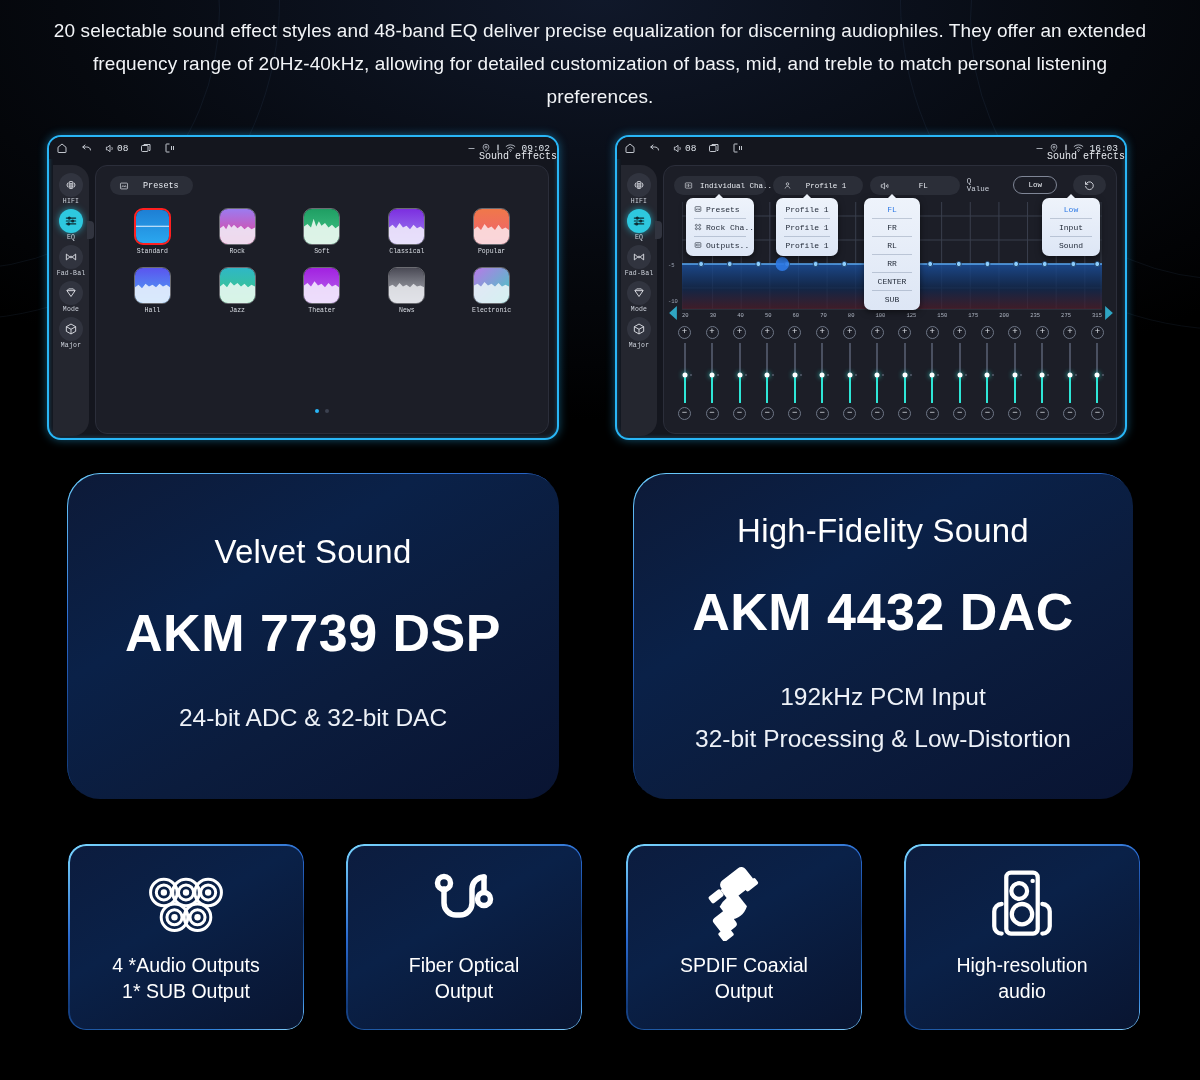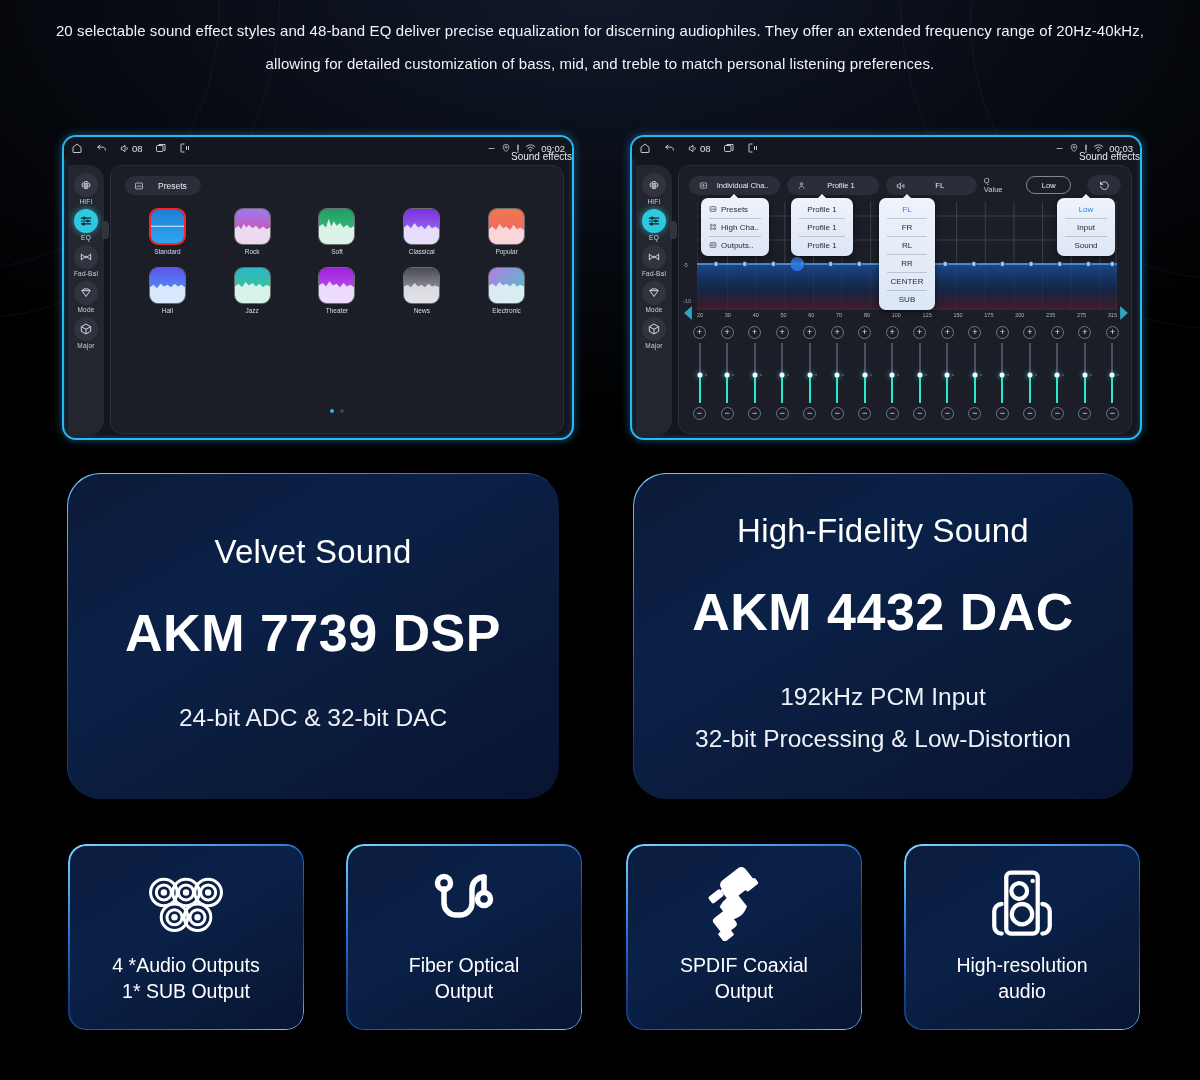--- a/index.html
+++ b/index.html
@@ -18,28 +18,28 @@
   .arc{ position:absolute; border:1px solid rgba(90,130,180,.10); border-radius:50%; pointer-events:none;}
   .arc.a1{ width:520px;height:520px; left:-300px; top:-250px;}
   .arc.a2{ width:640px;height:640px; left:-360px; top:-320px;}
   .arc.a3{ width:520px;height:520px; right:-290px; top:-240px;}
   .arc.a4{ width:660px;height:660px; right:-360px; top:-330px;}
 
   
   .headline{
     position:absolute; left:0; right:0; top:14px;
     text-align:center;
-    font-size:15px; line-height:33px;
+    font-size:19px; line-height:33px;
     font-weight:400; color:#f2f4f7;
     letter-spacing:.1px;
     padding:0 40px;
   }
 
   
-  .screens{ position:absolute; top:135px; left:62px; width:1080px; height:389px; }
+  .screens{ position:absolute; top:135px; left:47px; width:1080px; height:389px;font-family:Liberation Mono, monospace; }
   .device{
     position:absolute; top:0;
     width:512px; height:305px;
     border:2px solid #29b6f6;
     border-radius:14px;
     background:#14161e;
     box-shadow:0 0 10px rgba(41,182,246,.45), inset 0 0 4px rgba(41,182,246,.35);
     overflow:hidden;
   }
   .device.left{ left:0; }
@@ -601,21 +601,21 @@
             </svg>
           </span>
         <span class="ico">
             <svg width="11" height="10" viewBox="0 0 24 20" fill="none" stroke="#cfd5de" stroke-width="1.8" stroke-linecap="round">
               <path d="M2.5 6.5a14 14 0 0 1 19 0"></path>
               <path d="M6 10.5a9 9 0 0 1 12 0"></path>
               <path d="M9.5 14.5a4.3 4.3 0 0 1 5 0"></path>
               <circle cx="12" cy="17.5" r="1.1" fill="#cfd5de" stroke="none"></circle>
             </svg>
           </span>
-        <span>00:03</span>
+        <span>16:03</span>
       </div>
     </div>
 
     <div class="body-area">
       <div class="rail">
         <div class="rail-nub"></div>
         <div class="rail-item">
           <div class="rail-btn">
             <svg width="14" height="14" viewBox="0 0 24 24" fill="none" stroke="#e8eaf0" stroke-width="1.5">
                 <rect x="9" y="6" width="6" height="12" rx="1.6"></rect>
@@ -956,21 +956,21 @@
           </div>
           <div class="row lft">
             <span class="ico">
                 <svg width="8" height="8" viewBox="0 0 24 24" fill="none" stroke="#1d2533" stroke-width="1.8">
                   <circle cx="7" cy="7" r="3"></circle>
                   <circle cx="17" cy="7" r="3"></circle>
                   <circle cx="7" cy="17" r="3"></circle>
                   <circle cx="17" cy="17" r="3"></circle>
                 </svg>
               </span>
-            <span>High Cha..</span>
+            <span>Rock Cha..</span>
           </div>
           <div class="row lft">
             <span class="ico">
                 <svg width="8" height="8" viewBox="0 0 24 24" fill="none" stroke="#1d2533" stroke-width="1.8">
                   <rect x="3.5" y="5" width="17" height="14" rx="2"></rect>
                   <path d="M8 9v6M12 8v8M16 10v4"></path>
                 </svg>
               </span>
             <span>Outputs..</span>
           </div>

